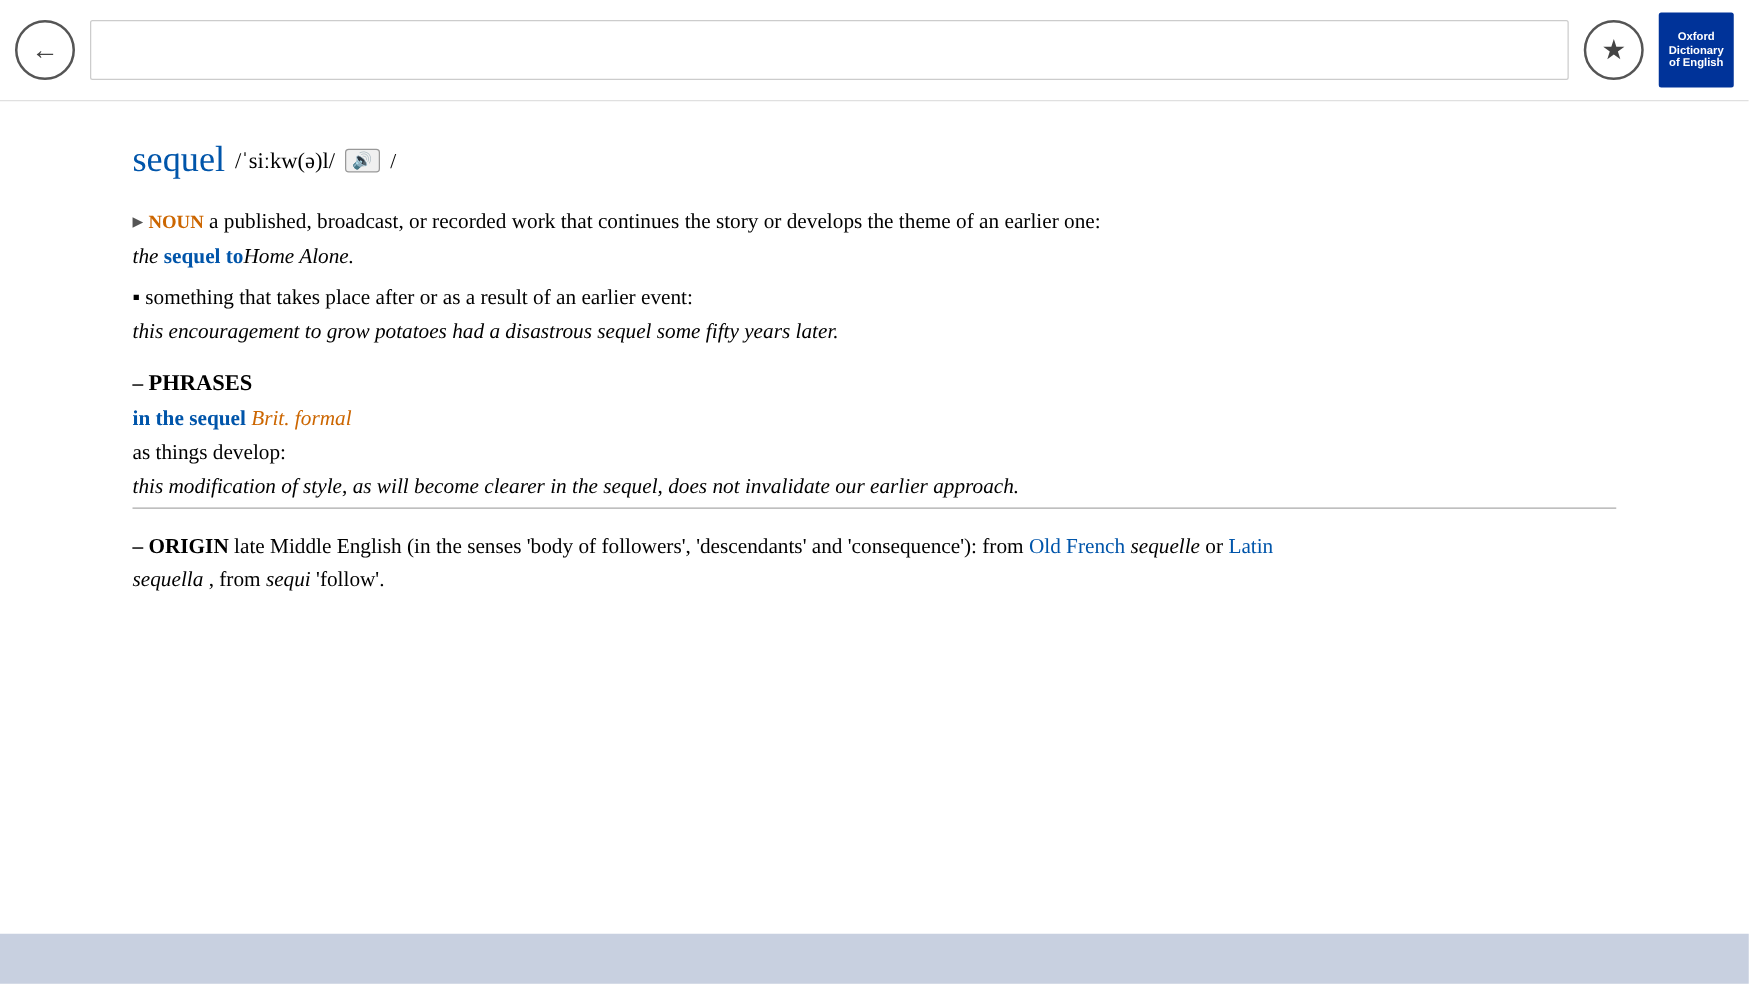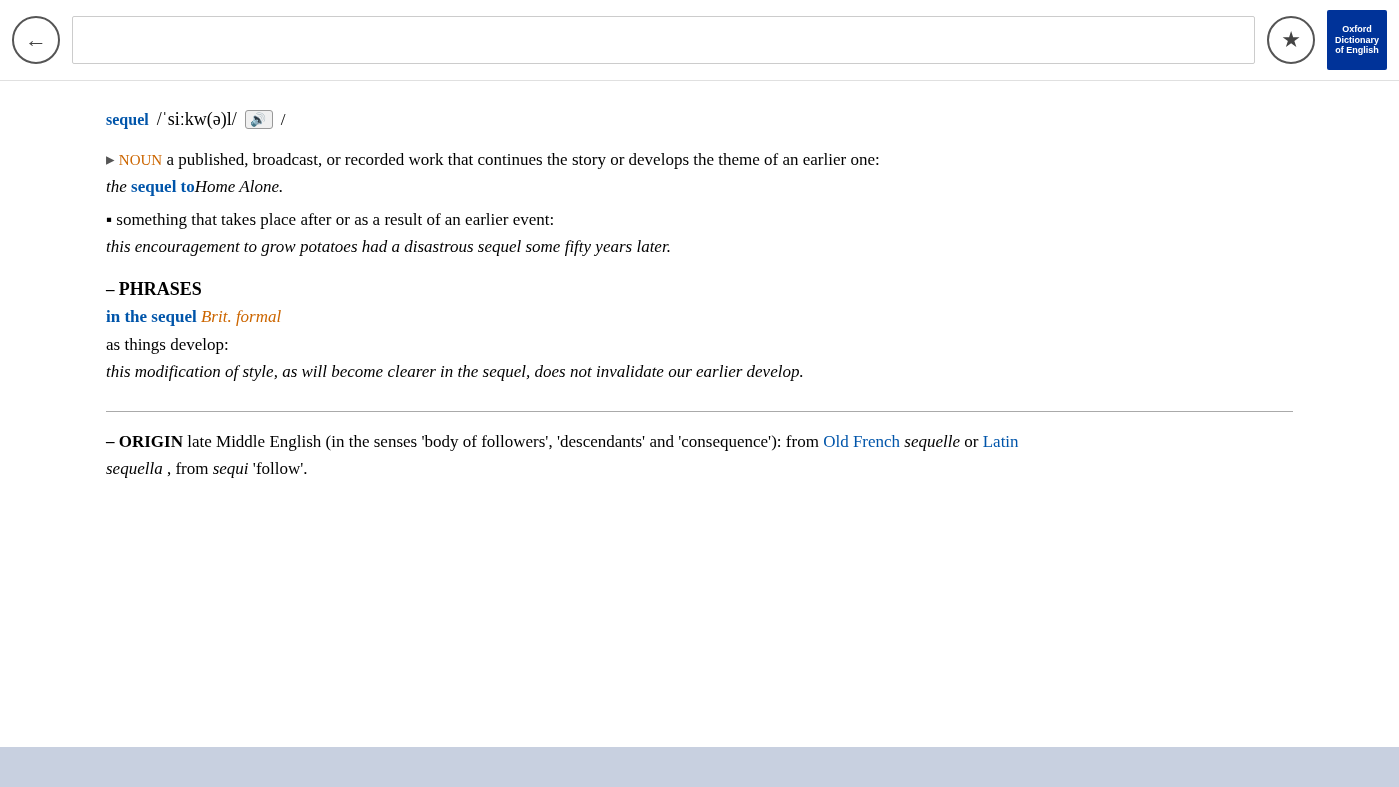--- a/index.html
+++ b/index.html
@@ -90,22 +90,22 @@
     .word-header {
       display: flex;
       align-items: center;
       gap: 8px;
       margin-bottom: 12px;
       flex-wrap: wrap;
     }
 
     .headword {
       color: #0055aa;
-      font-weight: bold;
-      font-size: 16px;
+      font-weight: normal;
+      font-size: 29px;
     }
 
     .pronunciation {
       color: #000;
       font-size: 18px;
     }
 
     .audio-btn {
       display: inline-flex;
       align-items: center;
@@ -119,21 +119,21 @@
     }
 
     .definition-block {
       margin-bottom: 6px;
     }
 
     .noun-label {
       color: #cc6600;
       font-variant: small-caps;
       font-size: 15px;
-      font-weight: normal;
+      font-weight: bold;
     }
 
     .arrow {
       color: #555;
     }
 
     .example-italic {
       font-style: italic;
     }
 
@@ -161,21 +161,21 @@
     }
 
     .phrase-label {
       color: #cc6600;
       font-style: italic;
     }
 
     .origin-section {
       border-top: 1px solid #aaa;
       padding-top: 16px;
-      margin-top: 26px;
+      margin-top: 3px;
     }
 
     .origin-label {
       font-weight: bold;
     }
 
     .lang-link {
       color: #0055aa;
       text-decoration: none;
     }
@@ -228,21 +228,21 @@
 
   <div style="margin-top: 14px;">
     <span style="font-weight:bold;">– </span><span class="phrases-header" style="display:inline;">PHRASES</span>
     <br>
     <span class="phrase-term">in the sequel</span>
     <span> </span><span class="phrase-label">Brit.</span>
     <span> </span><span class="phrase-label">formal</span>
     <br>
     <span>as things develop:</span>
     <br>
-    <span class="example-italic">this modification of style, as will become clearer in the sequel, does not invalidate our earlier develop.</span>
+    <span class="example-italic">this modification of style, as will become clearer in the sequel, does not invalidate our earlier approach.</span>
   </div>
 
   <div class="origin-section">
     <span style="font-weight:bold;">– </span>
     <span class="origin-label">ORIGIN</span>
     <span> late Middle English (in the senses 'body of followers', 'descendants' and 'consequence'): from </span>
     <a href="#" class="lang-link">Old French</a>
     <span> <em>sequelle</em></span>
     <span> or </span>
     <a href="#" class="lang-link">Latin</a>

